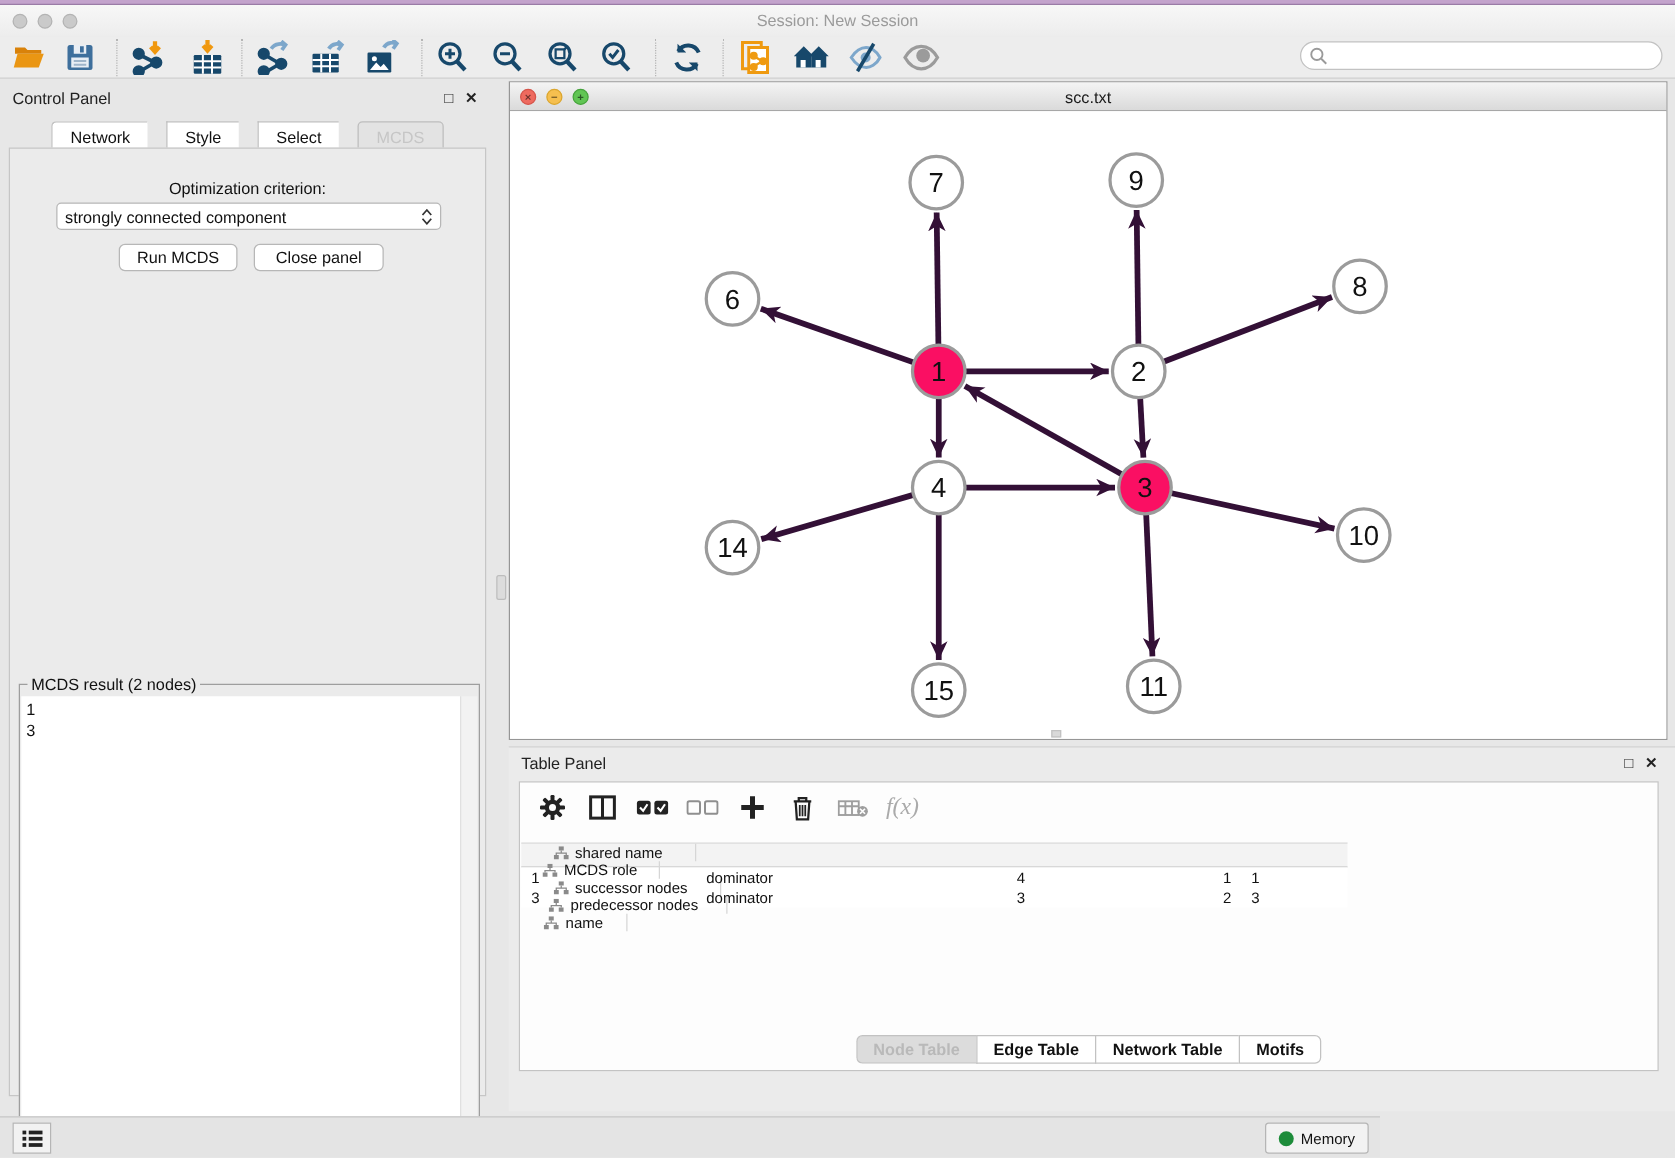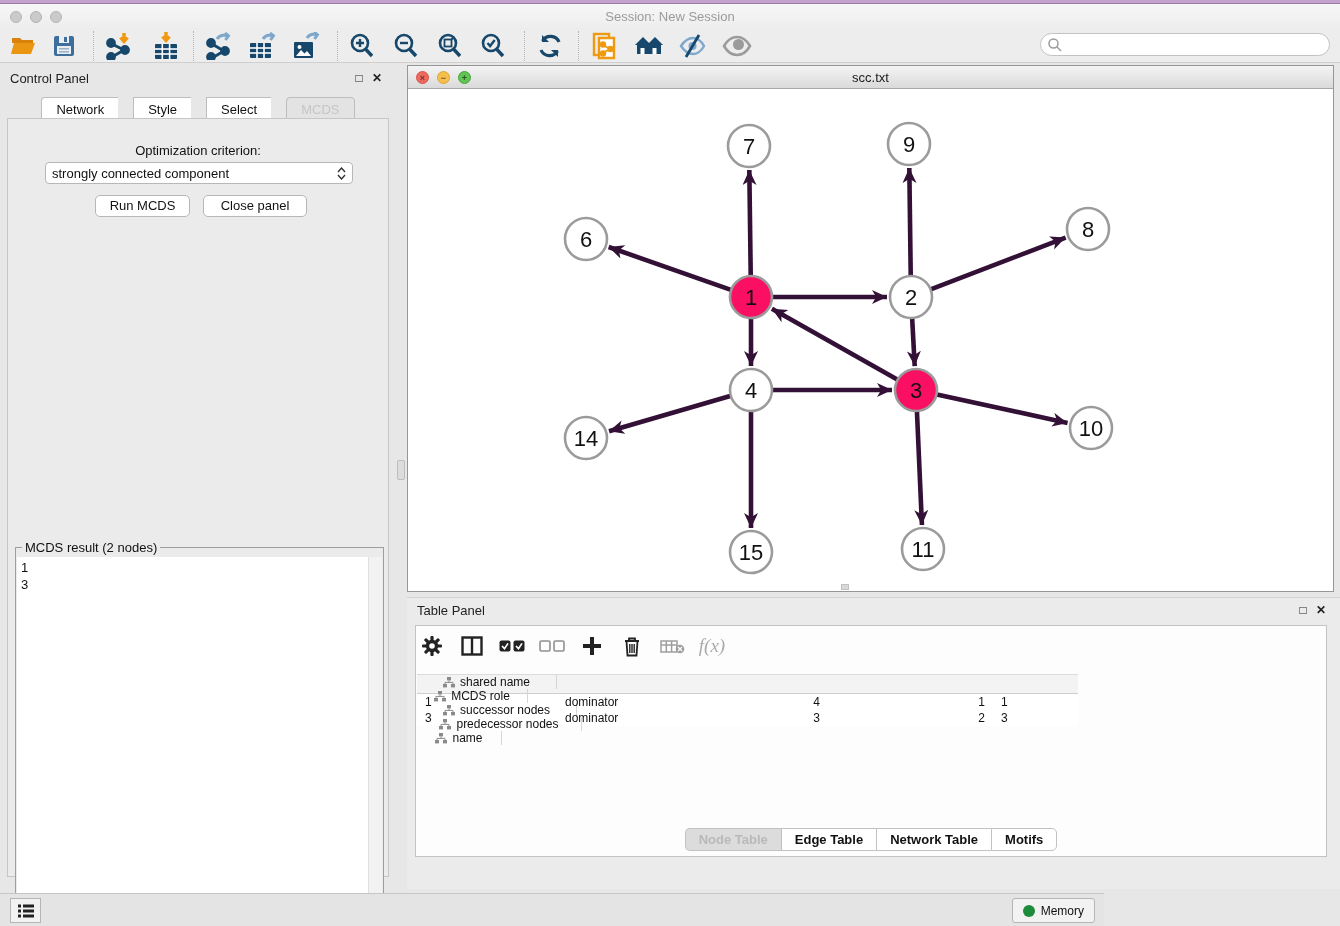--- a/index.html
+++ b/index.html
@@ -56,21 +56,21 @@
   #tl-min   { left:29px; background:#f5bf4f; border:1px solid #dba62e; }
   #tl-max   { left:50px; background:#61c554; border:1px solid #46a33c; }
   #net-canvas { position:absolute; left:0; top:23px; width:925px; height:502px; background:#fff; }
   #h-grip { position:absolute; left:433px; bottom:1px; width:8px; height:6px; background:#d9d9d9; border:1px solid #c2c2c2; }
 
   
   #table-panel { left:407px; top:597px; width:933px; height:292px; background:#ebebeb; border-top:1px solid #d2d2d2; }
   #tp-head { position:absolute; left:0; top:0; width:100%; height:24px; display:flex; align-items:center; padding:0 10px; }
   #tp-head .ph-title { font-size:13px; color:#222; flex:1; }
   #tp-inner { position:absolute; left:8px; top:27px; width:912px; height:232px; background:#fdfdfd; border:1px solid #c3c3c3; }
-  #tp-toolbar { position:absolute; left:0; top:0; width:100%; height:40px; display:flex; align-items:center; gap:8px; }
+  #tp-toolbar { position:absolute; left:0; top:0; width:100%; height:40px; display:flex; align-items:center; gap:8px; padding-left:10px; }
   .tpt-btn { background:none; border:none; width:32px; height:30px; display:flex; align-items:center; justify-content:center; cursor:default; }
   .fx { font-family:"Liberation Serif","DejaVu Serif",serif; font-style:italic; font-size:19px; color:#aaa; }
   #tbl { position:absolute; left:1px; top:48px; width:661px; }
   .th-row { display:flex; height:20px; background:#f3f3f3; border-top:1px solid #dcdcdc; border-bottom:1px solid #cfcfcf;flex-direction:column; }
   .th { display:flex; align-items:center; justify-content:center; gap:5px; font-size:12px; color:#111; border-right:1px solid #d6d6d6; height:100%; }
   .tr { display:flex; height:16px; background:#fff; }
   .td { font-size:12px; color:#111; padding:1px 8px; height:100%; overflow:hidden; }
   #tp-tabs { position:absolute; left:0; bottom:5px; width:100%; display:flex; justify-content:center; }
   .tp-tab { font-size:13px; font-weight:bold; color:#111; background:#fff; border:1px solid #c2c2c2; border-right:none; padding:3px 13px; }
   .tp-tab:first-child { border-radius:5px 0 0 5px; }

